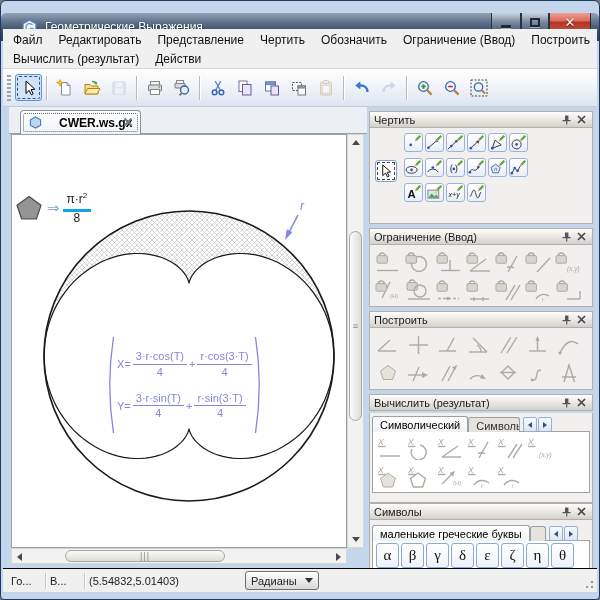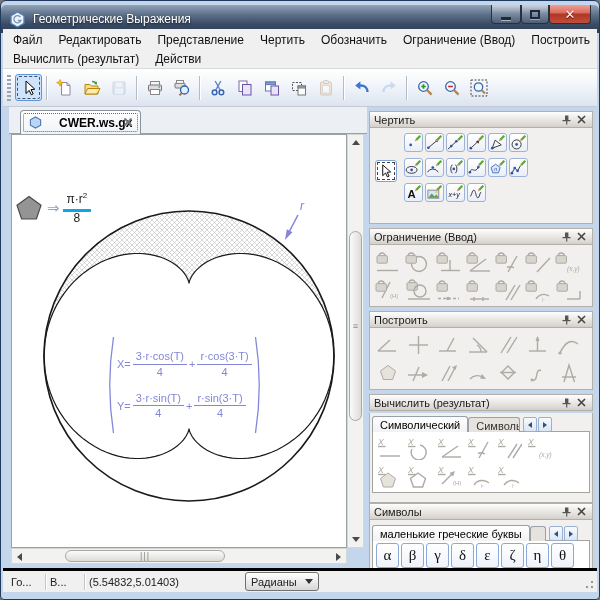--- a/index.html
+++ b/index.html
@@ -1,22 +1,22 @@
 <!DOCTYPE html>
 <html><head>
 <meta charset="utf-8">
 <style>
   html,body{margin:0;padding:0;background:#777;}
   *{box-sizing:border-box;font-family:"Liberation Sans","DejaVu Sans",sans-serif;}
   #win{position:relative;width:600px;height:600px;background:#c3d6ec;border:1px solid #1f3a5e;
        border-radius:6px 6px 4px 4px;overflow:hidden;}
   
-  #titlebar{position:absolute;left:0;top:4px;width:100%;height:28px;
+  #titlebar{position:absolute;left:0;top:12px;width:100%;height:28px;
     background:linear-gradient(#93a3b8,#5d7089 35%,#394a63 70%,#2e3f57);
-    border-radius:5px 5px 0 0;display:flex;align-items:center;padding:0 8px;}
+    border-radius:5px 5px 0 0;display:flex;align-items:center;padding:0 20px;}
   #title-text{color:#fff;font-size:12px;margin-left:7px;text-shadow:0 1px 2px rgba(0,0,0,.7);}
   #capbtns{position:absolute;right:8px;top:0;display:flex;}
   .capbtn{height:19px;border:1px solid #27303f;border-top:none;border-radius:0 0 4px 4px;
     display:flex;align-items:center;justify-content:center;
     background:linear-gradient(rgba(255,255,255,.5),rgba(205,215,228,.25) 45%,rgba(120,135,160,.25));}
   .capbtn.min{width:30px}.capbtn.max{width:28px}
   .capbtn.close{width:42px;background:linear-gradient(#f0a094,#d9695a 45%,#b03527 50%,#c04f3a);}
   .g-min{width:10px;height:3px;background:#1e2836;margin-top:8px;box-shadow:0 1px 0 rgba(255,255,255,.5);}
   .g-max{width:10px;height:9px;border:2px solid #1e2836;box-shadow:0 1px 0 rgba(255,255,255,.4);}
   .g-close{color:#fdf4f2;font-size:13px;font-weight:bold;text-shadow:0 1px 1px #5f130c;line-height:1;}
@@ -104,21 +104,21 @@
     background:linear-gradient(#f6fafd,#dce6f4);display:flex;align-items:center;justify-content:center;}
   .ptab-arrow .tri{border-width:3px;}
   .ptab-arrow .tri.left{border-right:4px solid #35507a;margin-left:-3px;}
   .ptab-arrow .tri.right{border-left:4px solid #35507a;margin-right:-3px;}
   .whitebox{border:1px solid #a6a29c;background:#fff;margin:-1px 2px 2px;padding:2px;}
   .greekbtn{width:23px;height:25px;border:1px solid #8aa8d8;border-radius:3px;background:linear-gradient(#fff,#eef3fa);
     display:flex;align-items:center;justify-content:center;
     font-family:"Liberation Serif","DejaVu Serif",serif;font-size:15px;color:#111;flex:none;}
   
   #statusbar{position:absolute;left:2px;right:2px;top:567px;height:24px;background:#f0f0f0;
-    border-top:3px solid #000000;display:flex;align-items:center;font-size:11px;color:#222;padding-left:8px;}
+    border-top:1px solid #000000;display:flex;align-items:center;font-size:11px;color:#222;padding-left:8px;}
   .st-sep{width:1px;height:16px;background:#c6c6c6;box-shadow:1px 0 0 #fff;margin:0 4px;}
   #st-units{margin-left:16px;width:74px;height:19px;border:1px solid #707070;border-radius:3px;
     background:linear-gradient(#ffffff,#e8e8e8 60%,#d8d8d8);display:flex;align-items:center;
     padding:0 5px;justify-content:space-between;}
   #resize-grip{position:absolute;right:3px;bottom:3px;width:12px;height:12px;
     background:
      radial-gradient(circle at 10px 10px,#9a9a96 1.2px,transparent 1.6px),
      radial-gradient(circle at 10px 5px,#9a9a96 1.2px,transparent 1.6px),
      radial-gradient(circle at 5px 10px,#9a9a96 1.2px,transparent 1.6px);}
 </style>

